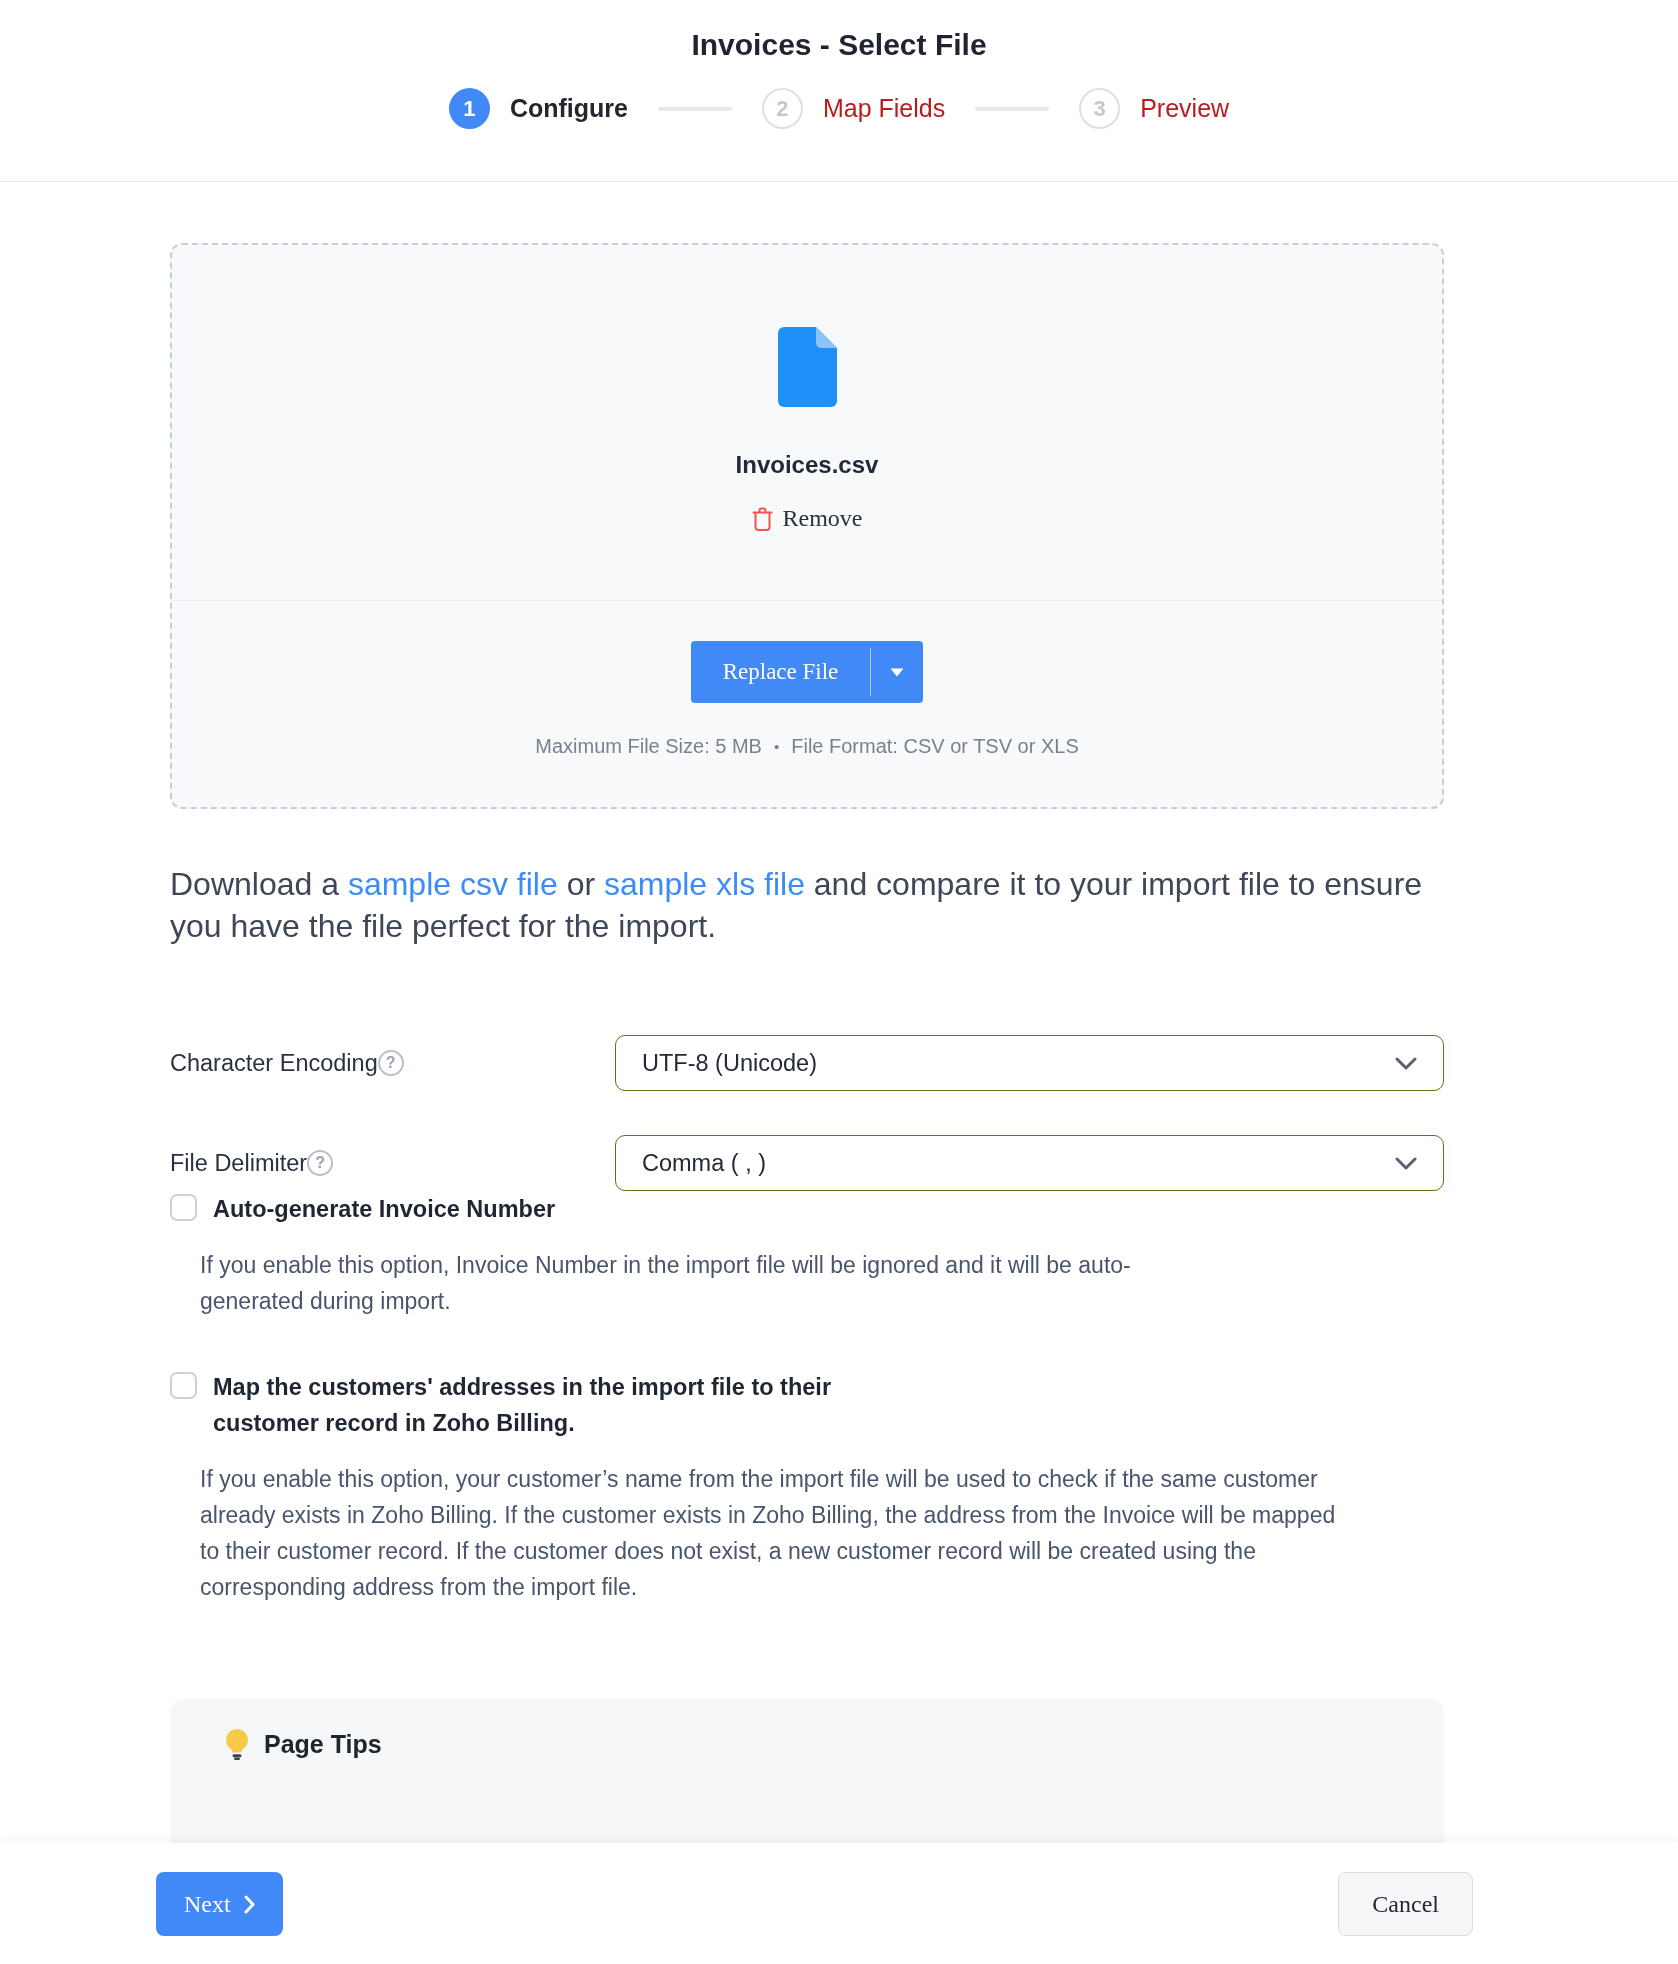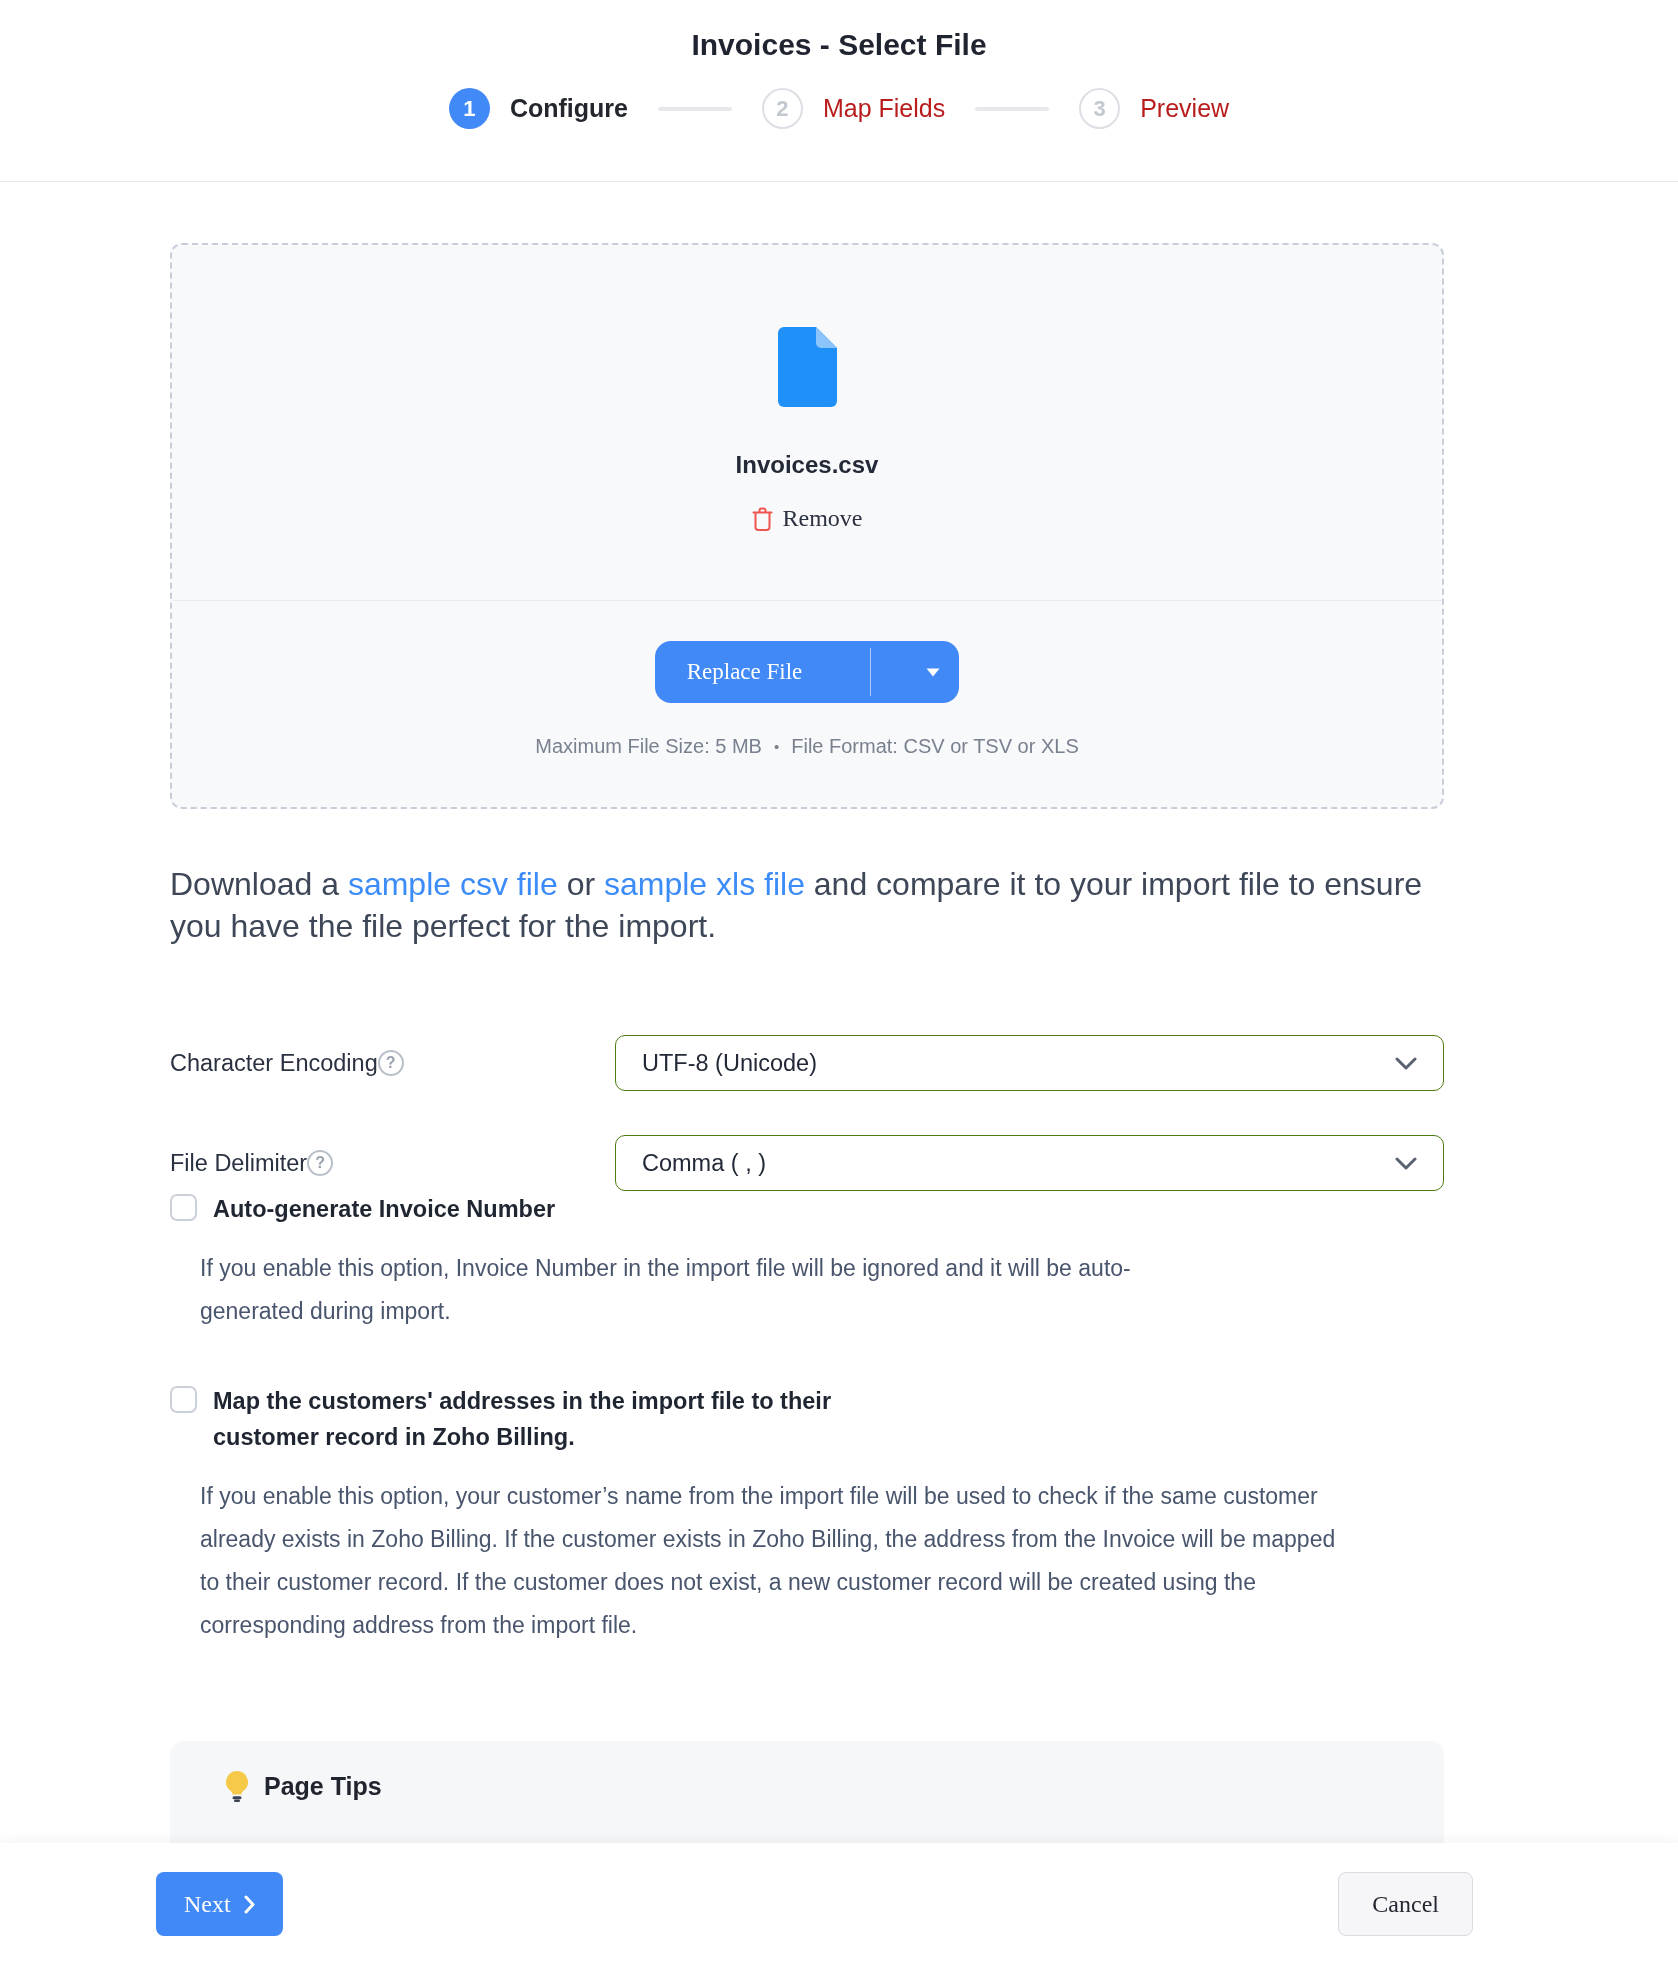--- a/index.html
+++ b/index.html
@@ -71,22 +71,22 @@
   .file-name{margin-top:44px; font-size:24px; font-weight:700; color:#232936;}
   .remove-btn{
     margin-top:26px;
     display:flex; align-items:center; gap:10px;
     background:none; border:none;
     font-size:24px; color:#2b3140;
   }
   .dz-bottom{height:206px; display:flex; flex-direction:column; align-items:center;}
   .replace-group{
     margin-top:40px; height:62px;
-    background:var(--primary); border-radius:16px;
-    display:flex; align-items:stretch;gap:36px;
+    background:var(--primary); border-radius:4px;
+    display:flex; align-items:stretch;
   }
   .replace-main{
     padding:0 32px; background:none; border:none;
     color:#fff; font-size:23px;
   }
   .replace-divider{width:1px; background:rgba(255,255,255,.55); margin:7px 0;}
   .replace-caret{
     width:52px; background:none; border:none;
     display:flex; align-items:center; justify-content:center;
   }
@@ -135,21 +135,21 @@
     flex:none; width:27px; height:27px; margin-top:3px;
     border:2px solid #ccd1d9; border-radius:7px; background:#fff;
     cursor:pointer;
   }
   .option-label{
     font-size:23.5px; font-weight:700; color:#1f2531;
     line-height:36px; white-space:pre-line;
   }
   .option-desc{
     margin:20px 0 0 30px;
-    font-size:23px; line-height:43px; color:#49556d;
+    font-size:23px; line-height:36px; color:#49556d;
     white-space:pre-line;
   }
 
   
   .page-tips{
     margin-top:94px; height:175px;
     background:#f6f7f9; border-radius:14px;
     padding:30px 0 0 54px;
   }
   .tips-row{display:inline-flex; align-items:center; gap:14px; cursor:pointer;}

